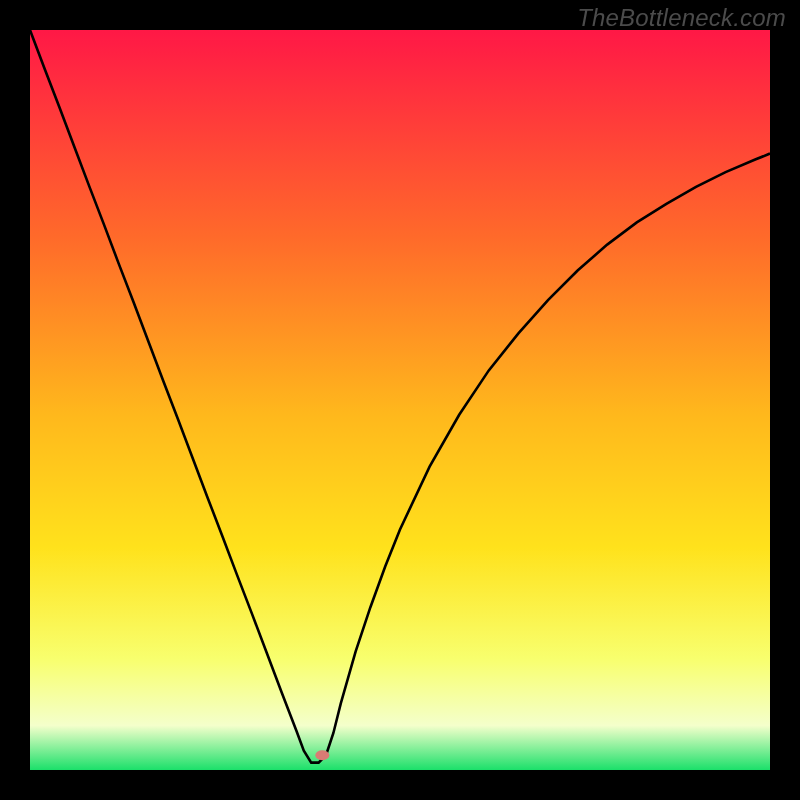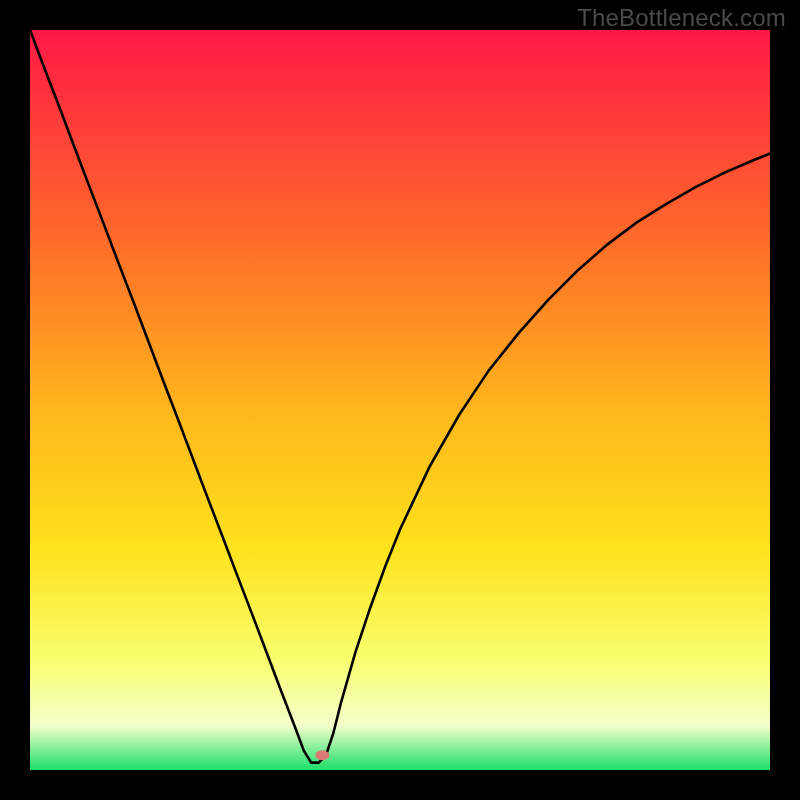--- a/index.html
+++ b/index.html
@@ -9,20 +9,21 @@
     height: 800px;
     background: #000;
     overflow: hidden;
     font-family: Arial, Helvetica, sans-serif;
   }
   .frame {
     position: relative;
     width: 796px;
     height: 800px;
     background: #000;
+    font-style: italic;
   }
   .watermark {
     position: absolute;
     top: 4px;
     right: 10px;
     color: #4b4b4b;
     font-size: 24px;
     font-weight: 400;
     letter-spacing: 0.2px;
     z-index: 5;

